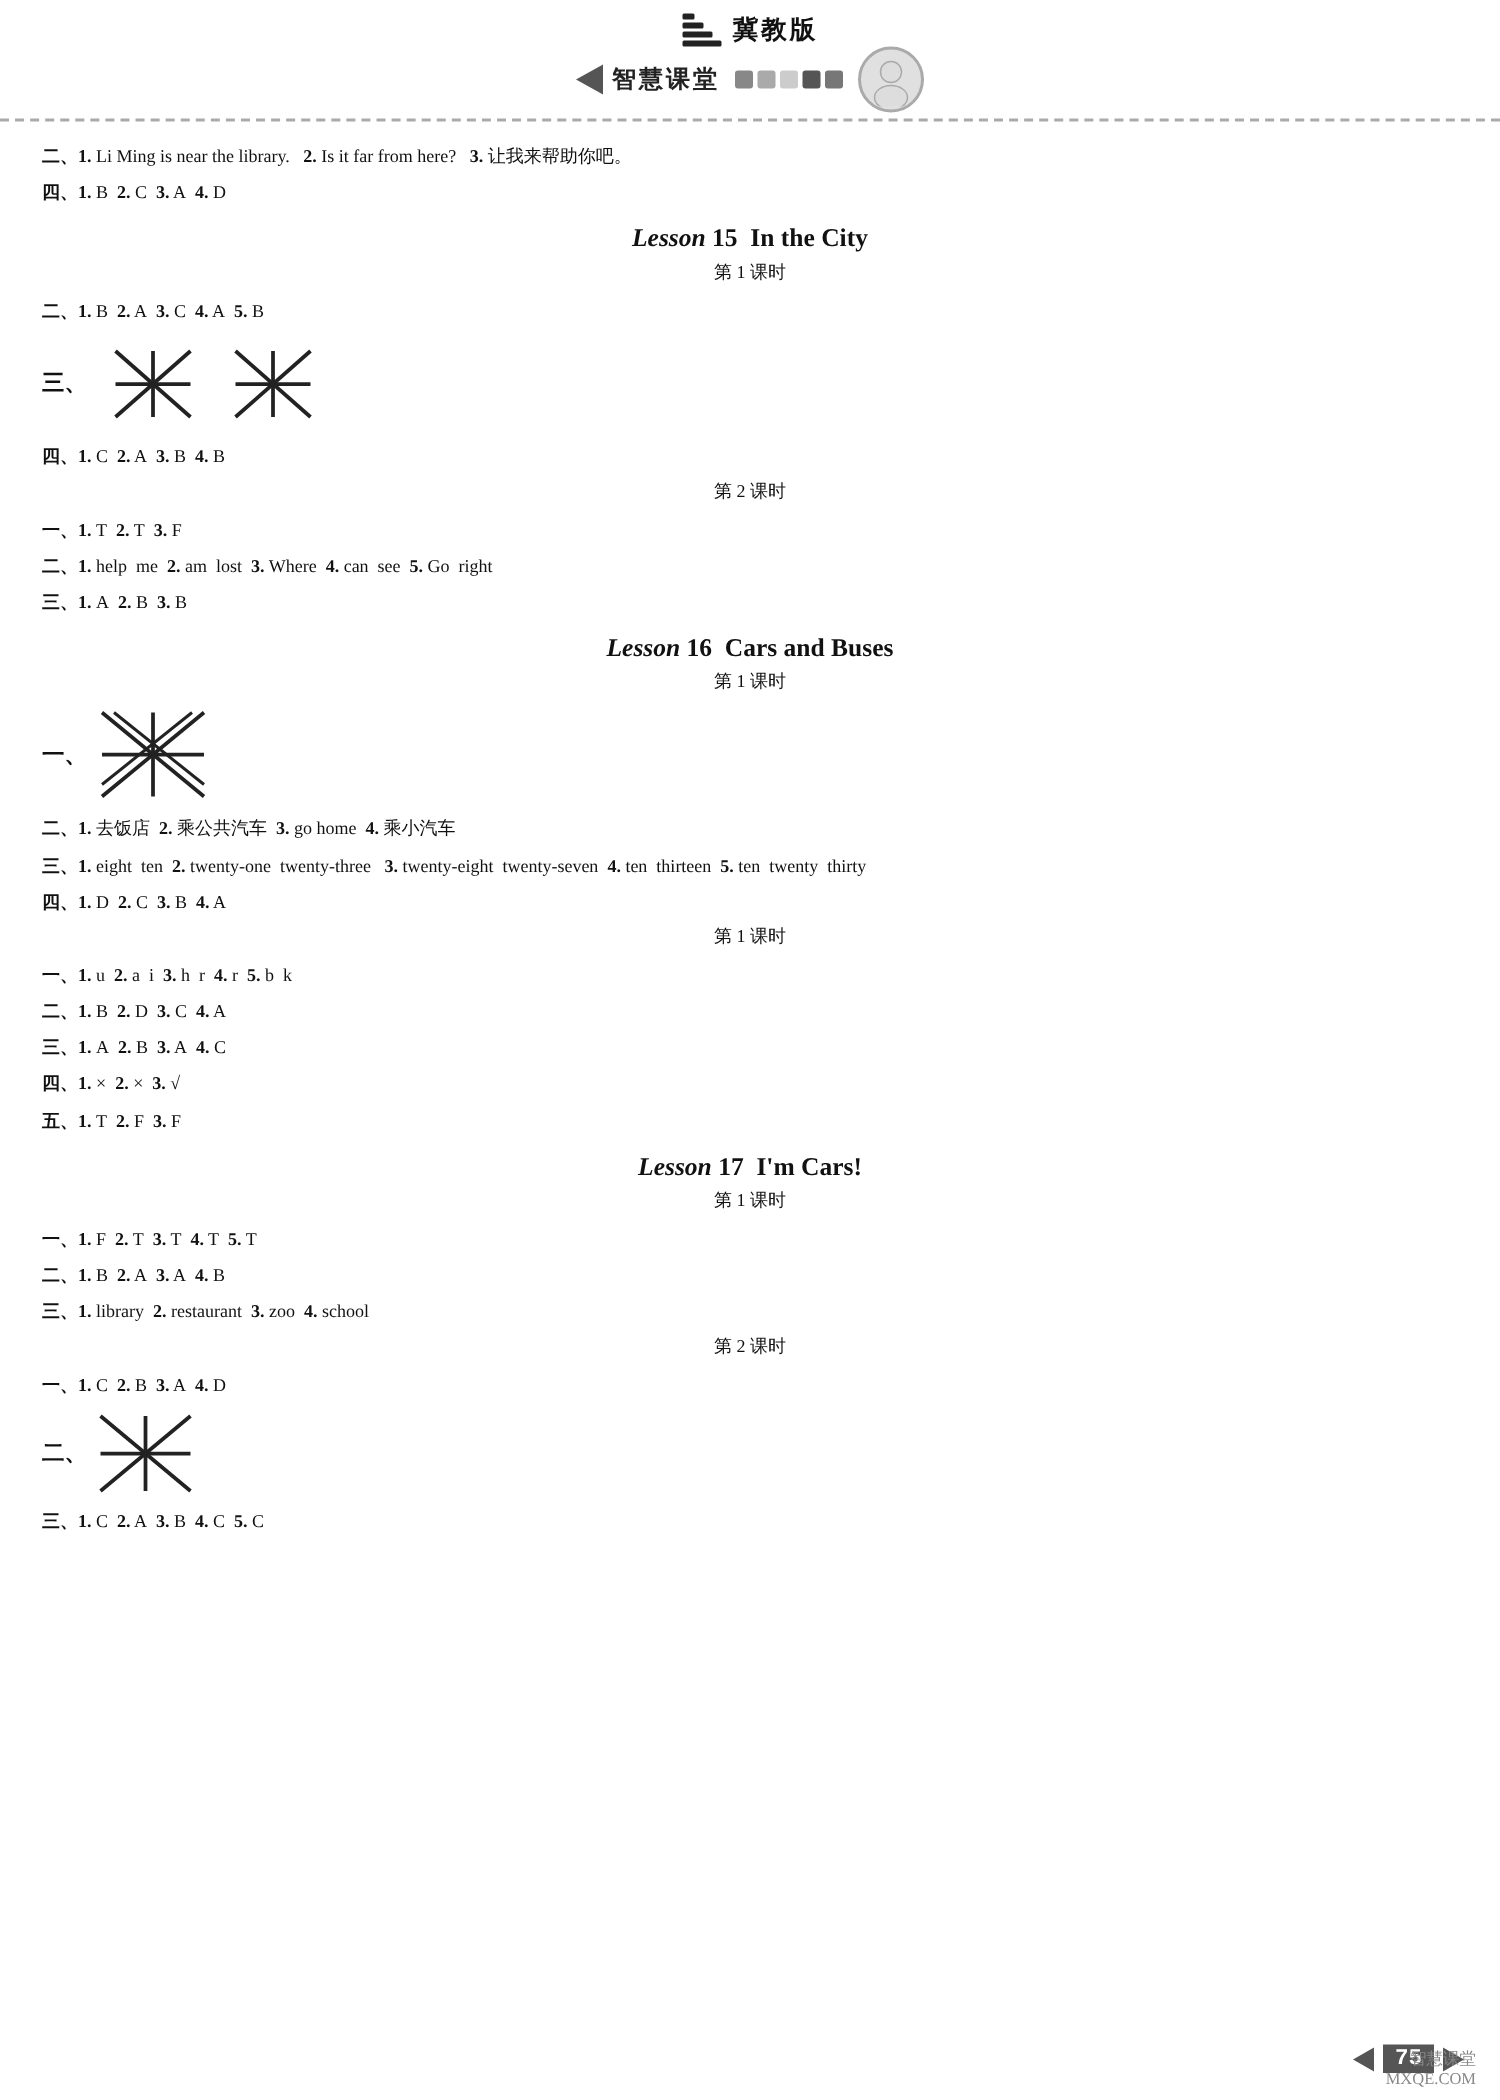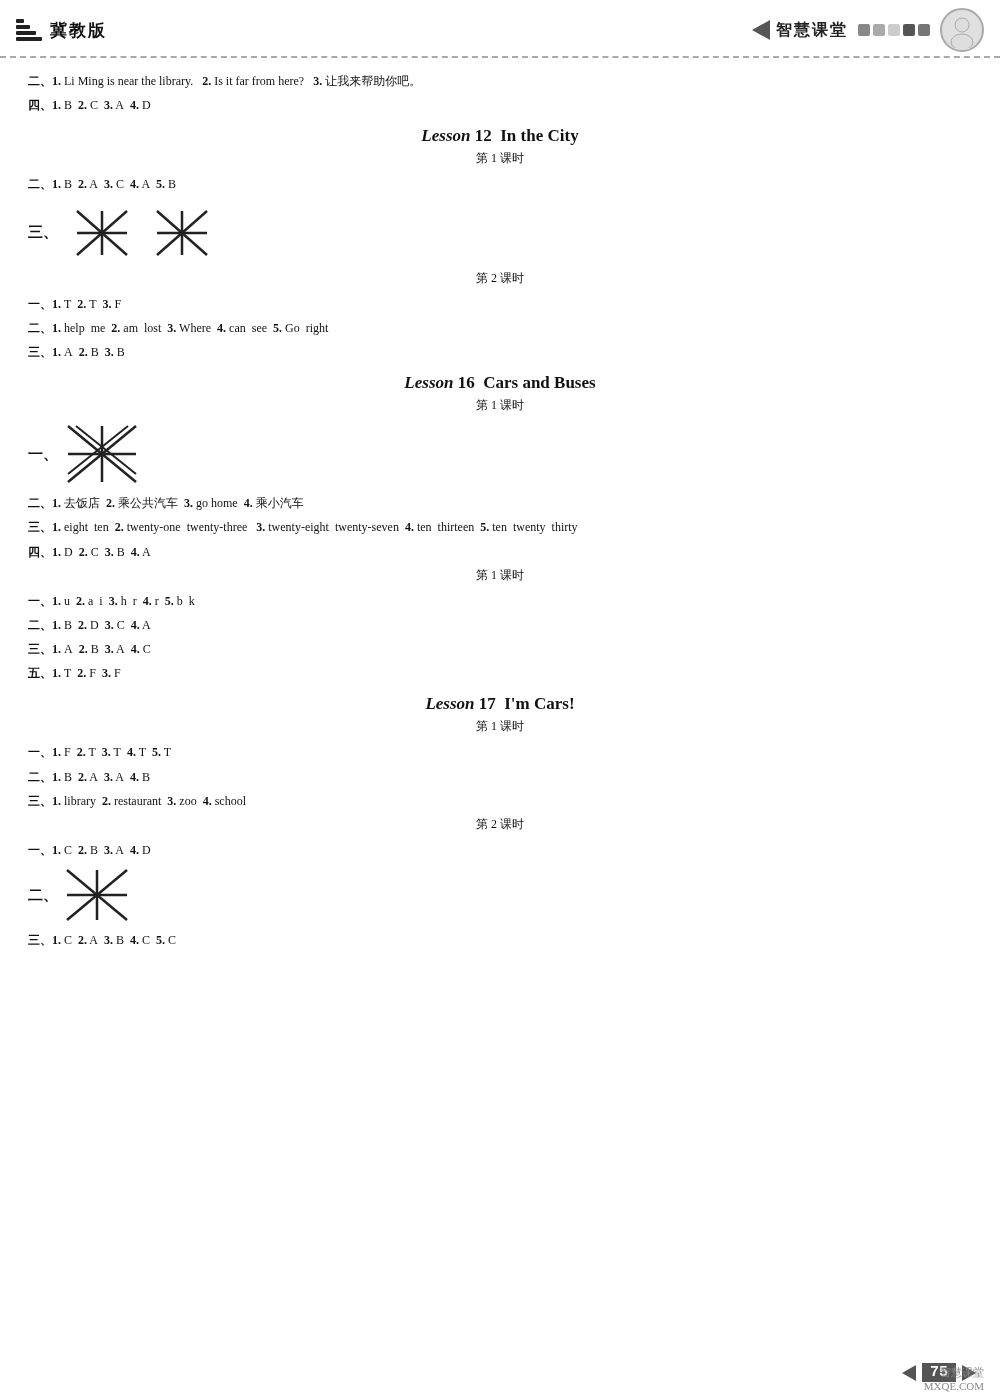--- a/index.html
+++ b/index.html
@@ -13,20 +13,21 @@
       position: relative;
     }
 
     
     .header {
       display: flex;
       align-items: center;
       justify-content: space-between;
       padding: 8px 16px 4px 16px;
       border-bottom: 2px dashed #aaa;
+      flex-direction: column;
     }
     .header-left {
       display: flex;
       align-items: center;
       gap: 8px;
     }
     .logo-bars {
       display: flex;
       flex-direction: column;
       gap: 2px;
@@ -192,21 +193,21 @@
 <div class="content">
 
   <div class="item-line">
     <span class="bold">二、</span><span class="bold">1.</span> Li Ming is near the library.&nbsp;&nbsp;&nbsp;<span class="bold">2.</span> Is it far from here?&nbsp;&nbsp;&nbsp;<span class="bold">3.</span> 让我来帮助你吧。
   </div>
   <div class="item-line">
     <span class="bold">四、</span><span class="bold">1.</span> B&nbsp;&nbsp;<span class="bold">2.</span> C&nbsp;&nbsp;<span class="bold">3.</span> A&nbsp;&nbsp;<span class="bold">4.</span> D
   </div>
 
   <div class="lesson-title">
-    <span class="italic bold">Lesson</span>&nbsp;<span class="bold">12</span>&nbsp;&nbsp;<span class="bold">In the City</span>
+    <span class="italic bold">Lesson</span>&nbsp;<span class="bold">15</span>&nbsp;&nbsp;<span class="bold">In the City</span>
   </div>
   <div class="keshi-title">第 1 课时</div>
 
   <div class="item-line">
     <span class="bold">二、</span><span class="bold">1.</span> B&nbsp;&nbsp;<span class="bold">2.</span> A&nbsp;&nbsp;<span class="bold">3.</span> C&nbsp;&nbsp;<span class="bold">4.</span> A&nbsp;&nbsp;<span class="bold">5.</span> B
   </div>
 
   <div style="display:flex; align-items:center; margin: 4px 0 4px 0;">
     <span class="bold" style="margin-right:4px;">三、</span>
     <div class="cross-container">
@@ -224,20 +225,23 @@
         <svg class="cross-svg" viewBox="0 0 60 54">
           <line x1="5" y1="5" x2="55" y2="49" stroke="#222" stroke-width="2.5"></line>
           <line x1="55" y1="5" x2="5" y2="49" stroke="#222" stroke-width="2.5"></line>
           <line x1="5" y1="27" x2="55" y2="27" stroke="#222" stroke-width="2.5"></line>
           <line x1="30" y1="5" x2="30" y2="49" stroke="#222" stroke-width="2.5"></line>
         </svg>
       </div>
     </div>
   </div>
 
+  <div class="item-line">
+    <span class="bold">四、</span><span class="bold">1.</span> C&nbsp;&nbsp;<span class="bold">2.</span> A&nbsp;&nbsp;<span class="bold">3.</span> B&nbsp;&nbsp;<span class="bold">4.</span> B
+  </div>
 
   <div class="keshi-title">第 2 课时</div>
 
   <div class="item-line">
     <span class="bold">一、</span><span class="bold">1.</span> T&nbsp;&nbsp;<span class="bold">2.</span> T&nbsp;&nbsp;<span class="bold">3.</span> F
   </div>
   <div class="item-line">
     <span class="bold">二、</span><span class="bold">1.</span> help&nbsp;&nbsp;me&nbsp;&nbsp;<span class="bold">2.</span> am&nbsp;&nbsp;lost&nbsp;&nbsp;<span class="bold">3.</span> Where&nbsp;&nbsp;<span class="bold">4.</span> can&nbsp;&nbsp;see&nbsp;&nbsp;<span class="bold">5.</span> Go&nbsp;&nbsp;right
   </div>
   <div class="item-line">
@@ -277,20 +281,23 @@
   <div class="keshi-title">第 1 课时</div>
 
   <div class="item-line">
     <span class="bold">一、</span><span class="bold">1.</span> u&nbsp;&nbsp;<span class="bold">2.</span> a&nbsp;&nbsp;i&nbsp;&nbsp;<span class="bold">3.</span> h&nbsp;&nbsp;r&nbsp;&nbsp;<span class="bold">4.</span> r&nbsp;&nbsp;<span class="bold">5.</span> b&nbsp;&nbsp;k
   </div>
   <div class="item-line">
     <span class="bold">二、</span><span class="bold">1.</span> B&nbsp;&nbsp;<span class="bold">2.</span> D&nbsp;&nbsp;<span class="bold">3.</span> C&nbsp;&nbsp;<span class="bold">4.</span> A
   </div>
   <div class="item-line">
     <span class="bold">三、</span><span class="bold">1.</span> A&nbsp;&nbsp;<span class="bold">2.</span> B&nbsp;&nbsp;<span class="bold">3.</span> A&nbsp;&nbsp;<span class="bold">4.</span> C
+  </div>
+  <div class="item-line">
+    <span class="bold">四、</span><span class="bold">1.</span> ×&nbsp;&nbsp;<span class="bold">2.</span> ×&nbsp;&nbsp;<span class="bold">3.</span> √
   </div>
   <div class="item-line">
     <span class="bold">五、</span><span class="bold">1.</span> T&nbsp;&nbsp;<span class="bold">2.</span> F&nbsp;&nbsp;<span class="bold">3.</span> F
   </div>
 
   <div class="lesson-title">
     <span class="italic bold">Lesson</span>&nbsp;<span class="bold">17</span>&nbsp;&nbsp;<span class="bold">I'm Cars!</span>
   </div>
   <div class="keshi-title">第 1 课时</div>
 

